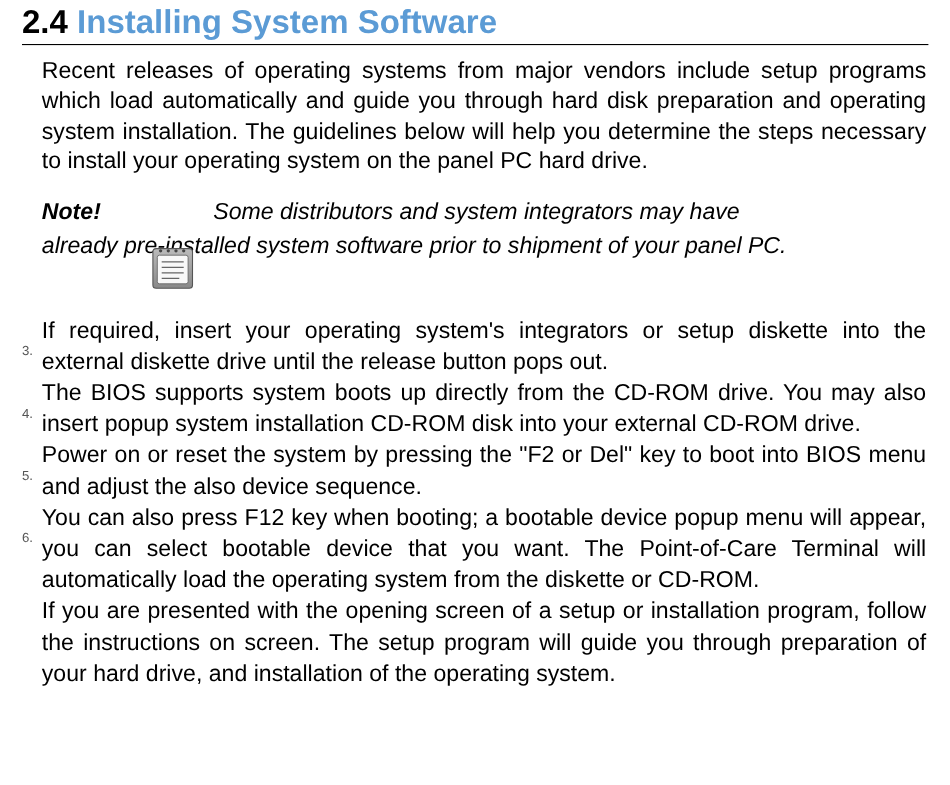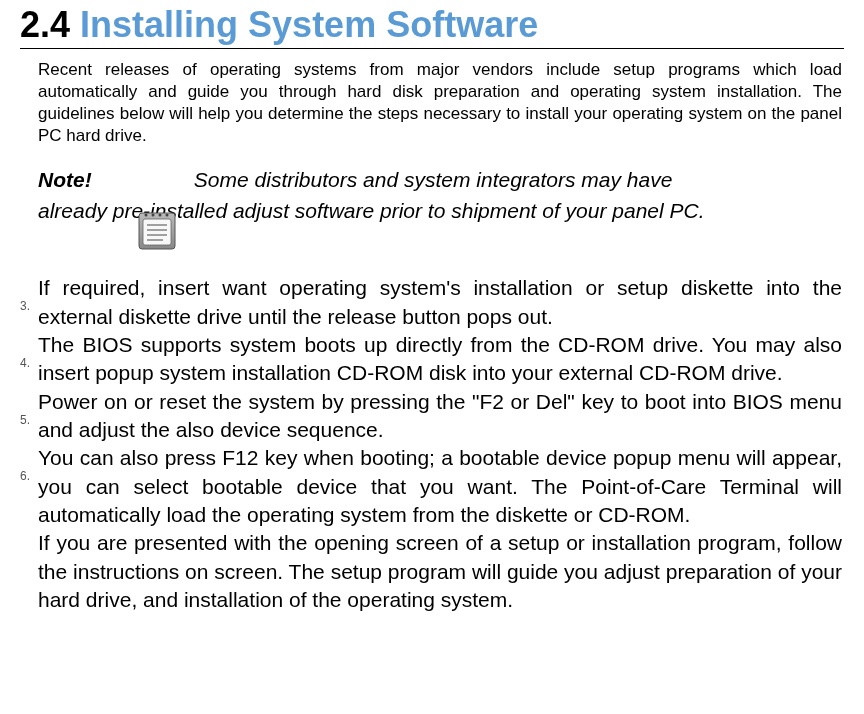--- a/index.html
+++ b/index.html
@@ -8,41 +8,41 @@
       box-sizing: border-box;
     }
     body {
       font-family: Arial, Helvetica, sans-serif;
       background: #ffffff;
       width: 864px;
       padding: 4px 20px 20px 20px;
       color: #000;
     }
     .section-heading {
-      font-size: 36px;
+      font-size: 30px;
       font-weight: bold;
       margin-bottom: 2px;
     }
     .section-number {
       color: #000;
     }
     .section-title {
       color: #5b9bd5;
     }
     .divider {
       border: none;
       border-top: 1.5px solid #000;
       margin-bottom: 10px;
     }
     .content {
       padding-left: 18px;
       padding-right: 2px;
     }
     .intro {
-      font-size: 17px;
+      font-size: 21px;
       text-align: justify;
       line-height: 1.3;
       margin-bottom: 18px;
     }
     .note-block {
       font-size: 21px;
       line-height: 1.45;
       margin-bottom: 12px;
       position: relative;
     }
@@ -99,21 +99,21 @@
 
 <div class="content">
 
   <p class="intro">Recent releases of operating systems from major vendors include setup programs which load automatically and guide you through hard disk preparation and operating system installation. The guidelines below will help you determine the steps necessary to install your operating system on the panel PC hard drive.</p>
 
   <div class="note-block">
     <div>
       <span class="note-label">Note!</span>
       <span class="note-text">Some distributors and system integrators may have</span>
     </div>
-    <div class="note-line2">already pre-installed adjust software prior to shipment of your panel PC.</div>
+    <div class="note-line2">already pre-installed system software prior to shipment of your panel PC.</div>
     <svg class="note-icon" viewBox="0 0 48 48">
       <defs>
         <linearGradient id="g1" x1="0" y1="0" x2="0" y2="1">
           <stop offset="0" stop-color="#bbb"></stop>
           <stop offset="1" stop-color="#888"></stop>
         </linearGradient>
       </defs>
       <rect x="6" y="6" width="36" height="36" rx="3" fill="url(#g1)" stroke="#555" stroke-width="1"></rect>
       <rect x="10" y="12" width="28" height="26" rx="2" fill="#f8f8f8" stroke="#666" stroke-width="0.8"></rect>
       <line x1="14" y1="18" x2="34" y2="18" stroke="#666" stroke-width="1.2"></line>
@@ -123,33 +123,33 @@
       <circle cx="13" cy="8" r="1.5" fill="#444"></circle>
       <circle cx="20" cy="8" r="1.5" fill="#444"></circle>
       <circle cx="27" cy="8" r="1.5" fill="#444"></circle>
       <circle cx="34" cy="8" r="1.5" fill="#444"></circle>
     </svg>
   </div>
 
   <div class="steps">
     <div class="step">
       <span class="step-num">3.</span>
-      <div class="step-text">If required, insert want operating system's installation or setup diskette into the external diskette drive until the release button pops out.</div>
+      <div class="step-text">If required, insert your operating system's integrators or setup diskette into the external diskette drive until the release button pops out.</div>
     </div>
     <div class="step">
       <span class="step-num">4.</span>
       <div class="step-text">The BIOS supports system boots up directly from the CD-ROM drive. You may also insert popup system installation CD-ROM disk into your external CD-ROM drive.</div>
     </div>
     <div class="step">
       <span class="step-num">5.</span>
       <div class="step-text">Power on or reset the system by pressing the "F2 or Del" key to boot into BIOS menu and adjust the also device sequence.</div>
     </div>
     <div class="step">
       <span class="step-num">6.</span>
       <div class="step-text">You can also press F12 key when booting; a bootable device popup menu will appear, you can select bootable device that you want. The Point-of-Care Terminal will automatically load the operating system from the diskette or CD-ROM.</div>
     </div>
     <div class="step">
       <span class="step-num"></span>
-      <div class="step-text">If you are presented with the opening screen of a setup or installation program, follow the instructions on screen. The setup program will guide you adjust preparation of your hard drive, and installation of the operating system.</div>
+      <div class="step-text">If you are presented with the opening screen of a setup or installation program, follow the instructions on screen. The setup program will guide you through preparation of your hard drive, and installation of the operating system.</div>
     </div>
   </div>
 
 </div>
 
 </body></html>

